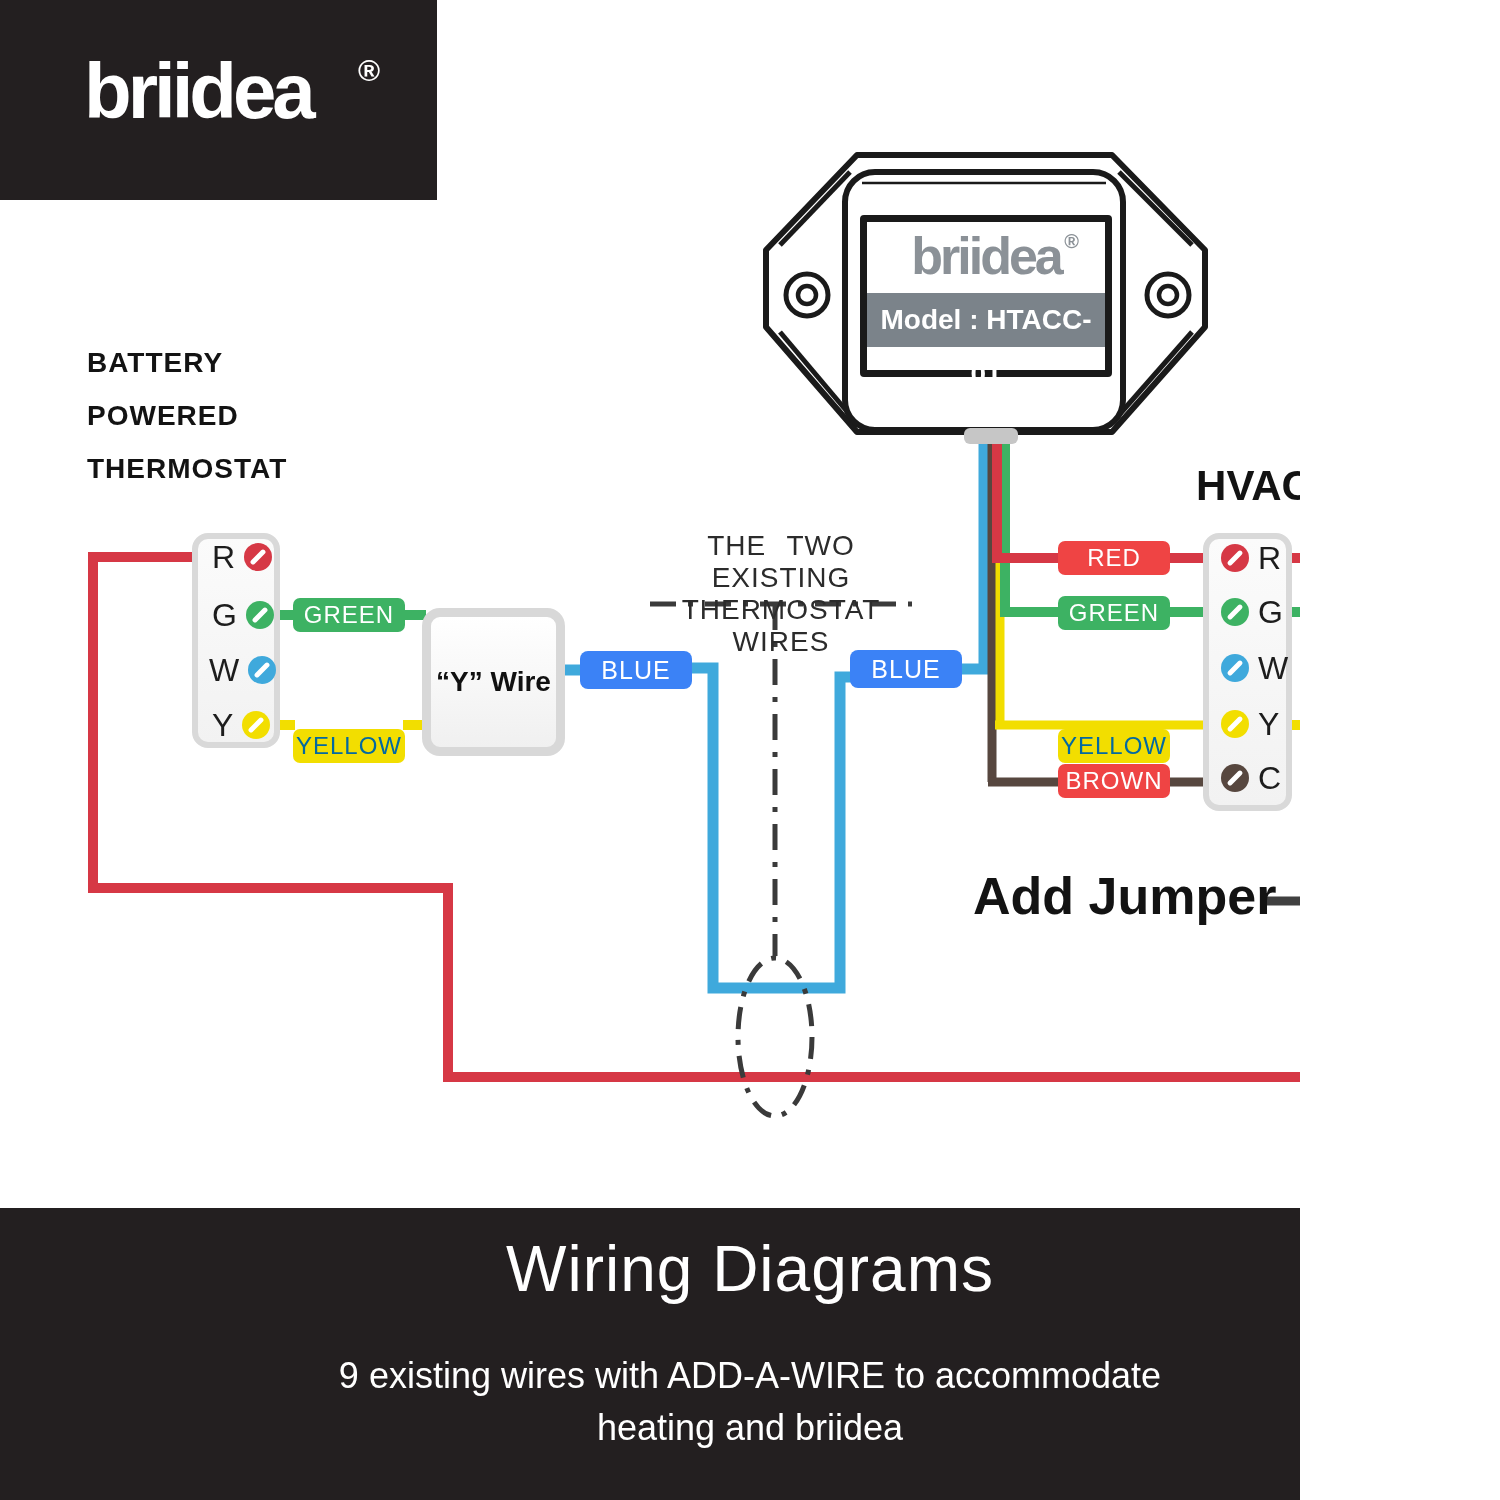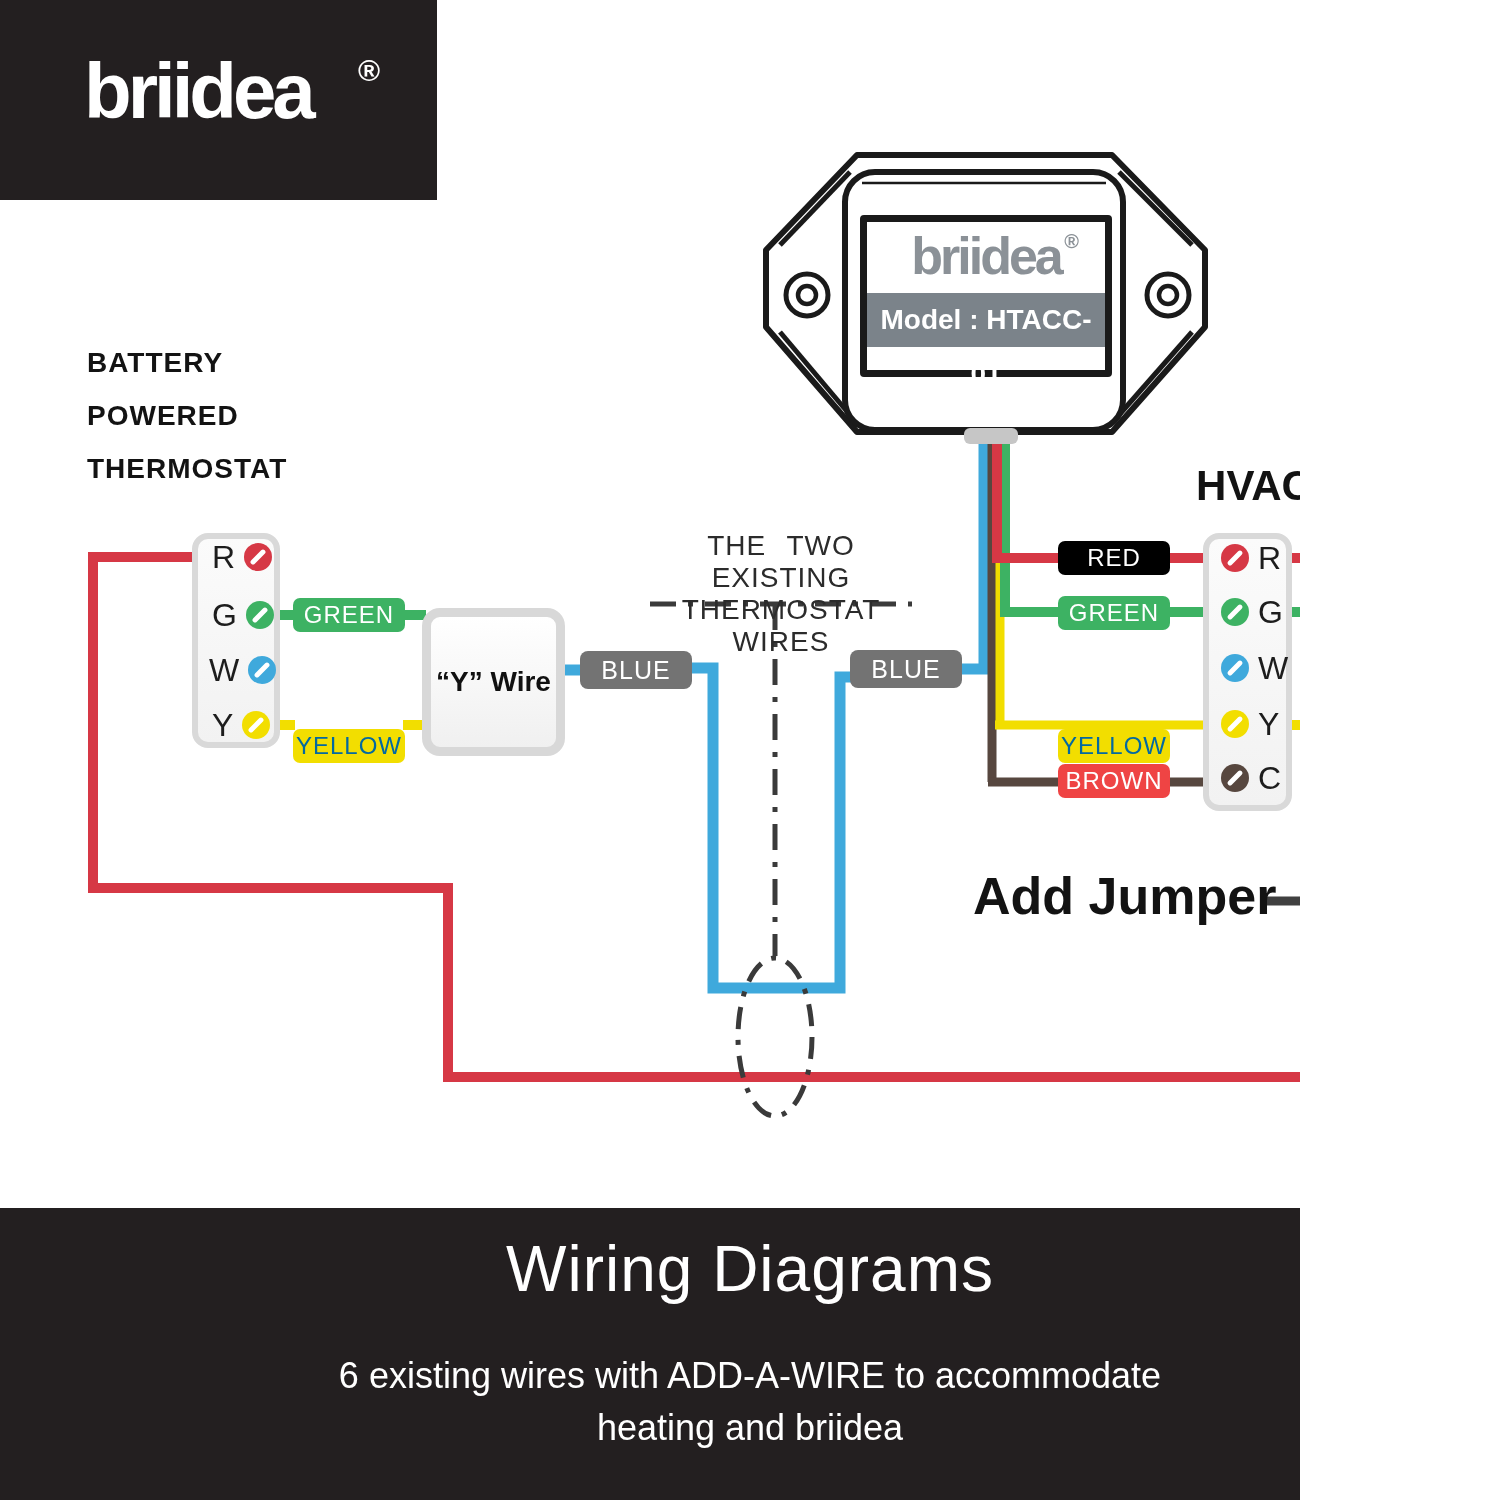--- a/index.html
+++ b/index.html
@@ -31,23 +31,23 @@
   .screw{width:28px;height:28px;border-radius:50%;position:relative;flex:0 0 auto;}
   .screw::after{content:"";position:absolute;left:50%;top:50%;width:19px;height:5px;background:#fff;
                 border-radius:3px;transform:translate(-50%,-50%) rotate(-45deg);}
   .sc-red{background:#d63845;}   .sc-green{background:#3db263;}
   .sc-blue{background:#3fa9dc;}  .sc-yellow{background:#f2de00;}
   .sc-brown{background:#57473f;}
 
   
   .chip{position:absolute;z-index:2;width:112px;height:34px;line-height:34px;border-radius:7px;
         text-align:center;font-size:24px;letter-spacing:1px;color:#fff;}
-  .bg-red{background:#000000;}   .bg-green{background:#3db263;}
+  .bg-red{background:#ef4444;}   .bg-green{background:#3db263;}
   .bg-yellow{background:#f2de00;color:#0369a1;margin-top:21px;} .bg-brown{background:#ef4444;text-align:center;}
-  .chip.blue{background:#737373;height:38px;line-height:38px;font-size:25px;border-radius:8px;}
+  .chip.blue{background:#3b82f6;height:38px;line-height:38px;font-size:25px;border-radius:8px;}
 
   
   .ywire{position:absolute;z-index:2;left:422px;top:597px;width:143px;height:148px;box-sizing:border-box;
          border:9px solid #d8d8d8;border-radius:18px;background:linear-gradient(180deg,#ffffff,#f0f0f0);
          display:flex;align-items:center;justify-content:center;font-size:28px;font-weight:bold;color:#111;margin-top:11px;}
 
   
   .plate{position:absolute;z-index:2;left:860px;top:215px;width:252px;height:162px;box-sizing:border-box;
          border:7px solid #1a1a1a;border-radius:4px;background:#fff;}
   .plate-logo{position:absolute;left:0;width:100%;top:8px;text-align:center;font-size:52px;font-weight:bold;
@@ -196,17 +196,17 @@
   <div class="plate">
     <div class="plate-logo">briidea</div>
     <div class="plate-reg">®</div>
     <div class="plate-band">Model : HTACC-01</div>
   </div>
 
   <div class="ovl h-addjumper">Add Jumper</div>
 
   <div class="ovl footer">
     <div class="f-title">Wiring Diagrams</div>
-    <div class="f-sub f-sub1">6 existing wires with ADD-A-WIRE to accommodate</div>
+    <div class="f-sub f-sub1">9 existing wires with ADD-A-WIRE to accommodate</div>
     <div class="f-sub f-sub2">heating and briidea</div>
   </div>
 
 </div>
 
 </body></html>

